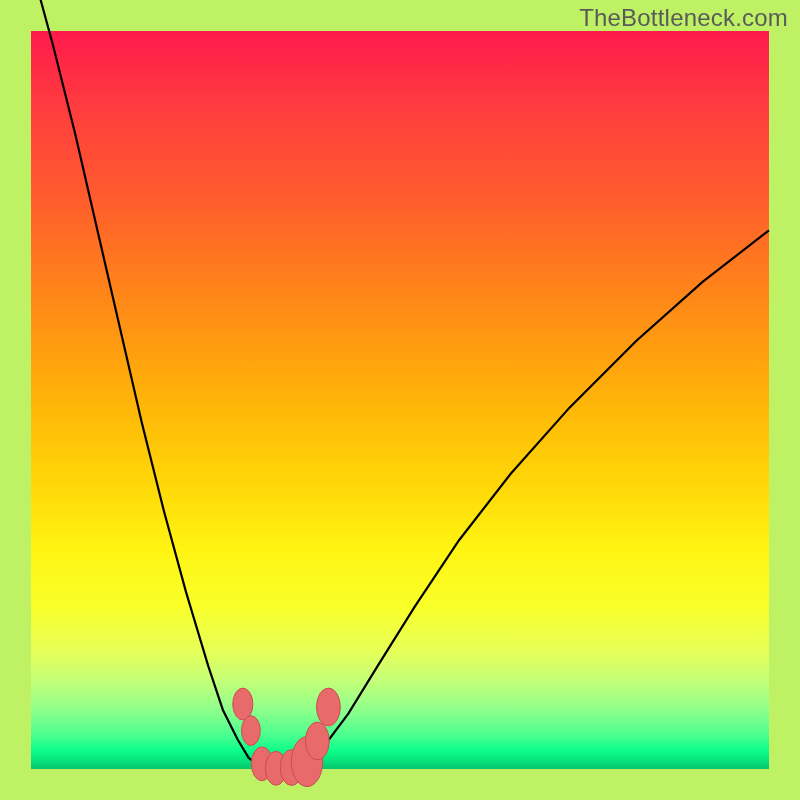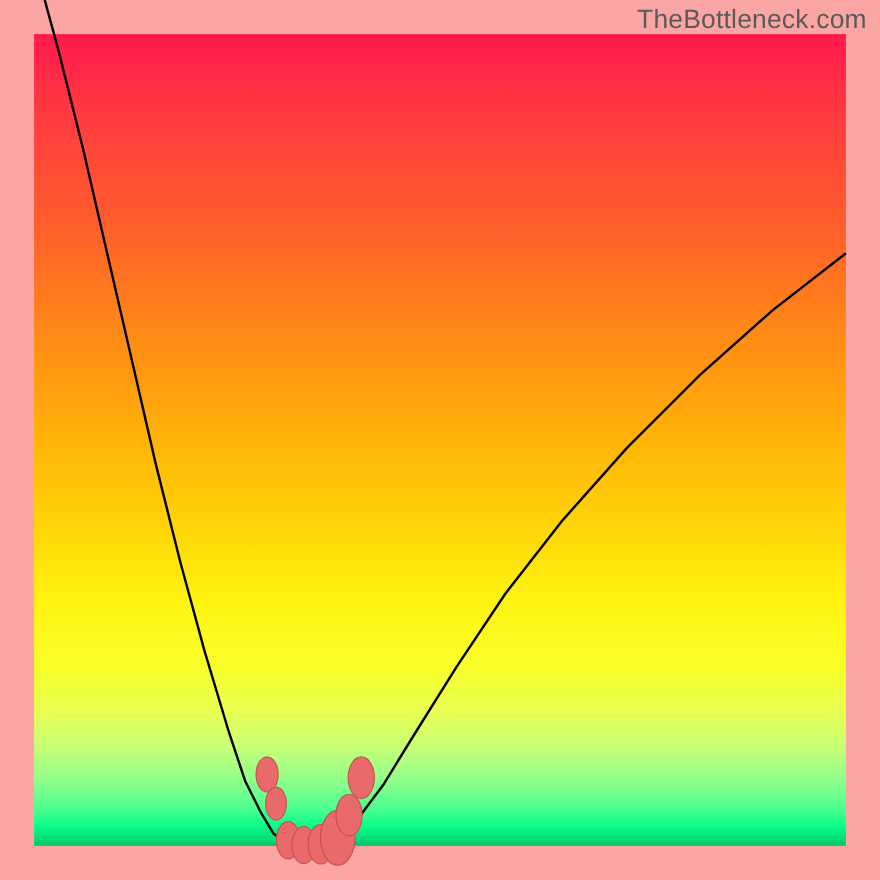--- a/index.html
+++ b/index.html
@@ -8,21 +8,21 @@
     width: 800px;
     height: 800px;
     background: #000;
     overflow: hidden;
     font-family: Arial, Helvetica, sans-serif;
   }
   .frame {
     position: relative;
     width: 800px;
     height: 800px;
-    background: #fca5a5;
+    background: #bef264;
     text-align: center;
   }
   .watermark {
     position: absolute;
     top: 4px;
     right: 12px;
     color: #5a5a5a;
     font-size: 24px;
     font-weight: 400;
     letter-spacing: 0.2px;

